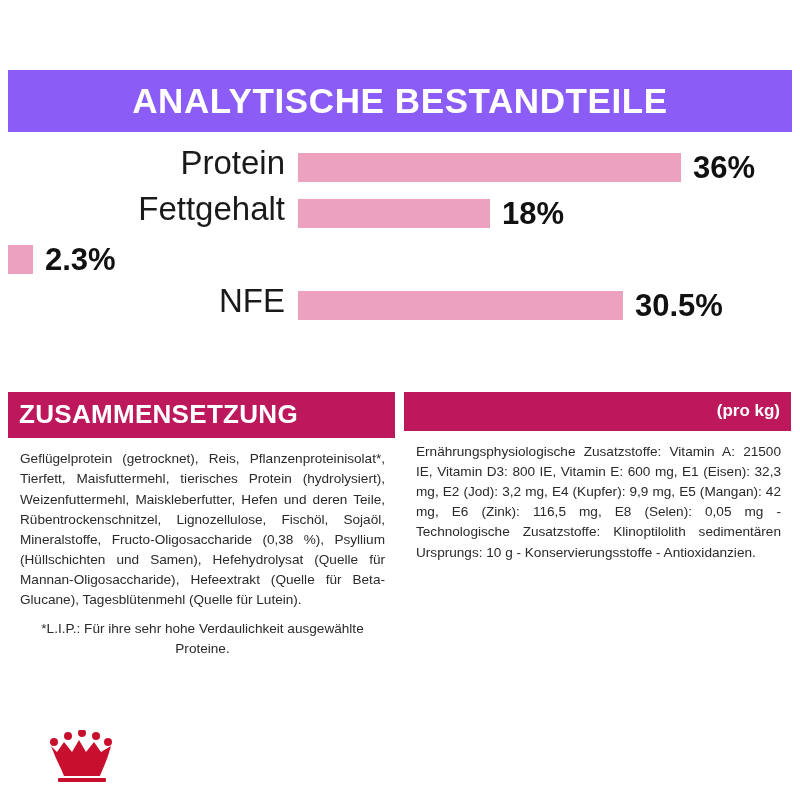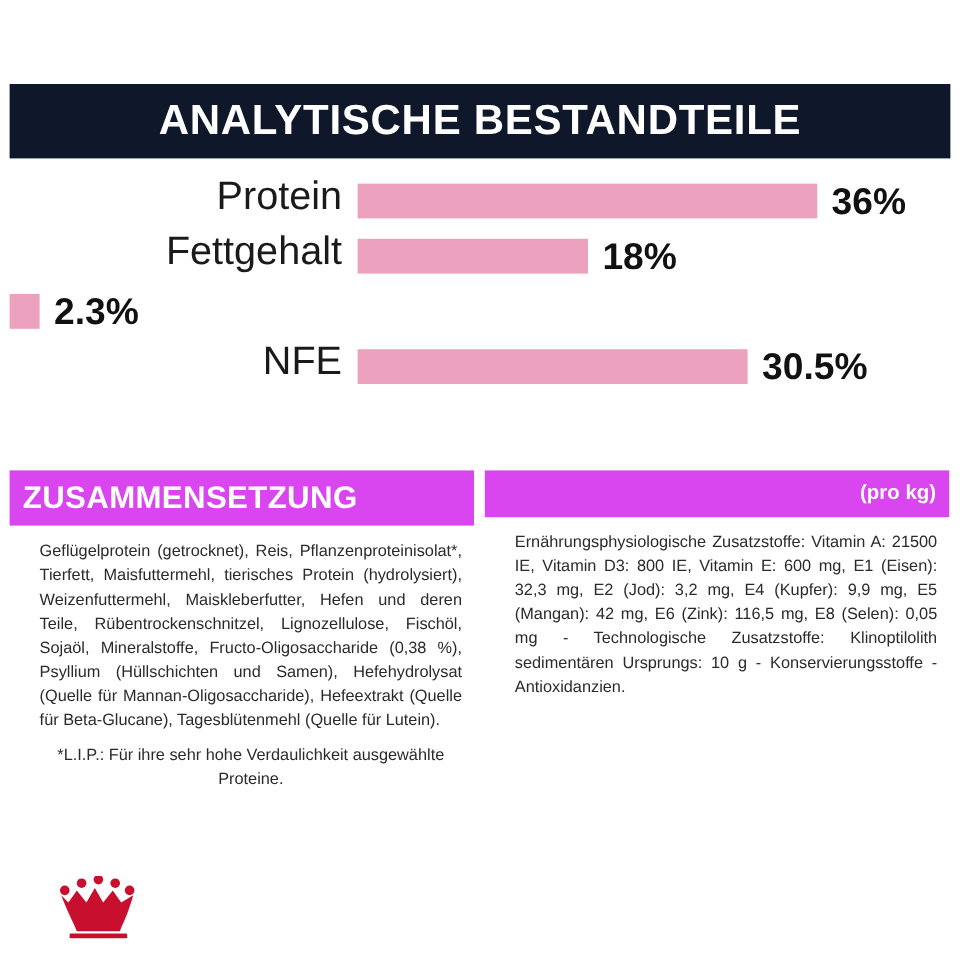--- a/index.html
+++ b/index.html
@@ -22,21 +22,21 @@
   }
 
   
   .analytics {
     position: absolute;
     left: 8px;
     top: 70px;
     width: 784px;
   }
   .analytics-title {
-    background: #0f172a;
+    background: #8b5cf6;
     color: #ffffff;
     font-size: 35px;
     font-weight: bold;
     letter-spacing: 0.6px;
     text-align: center;
     padding: 13px 0 14px 0;
     line-height: 1;
   }
   .bars {
     margin-top: 14px;
@@ -82,21 +82,21 @@
     left: 8px;
     top: 392px;
     width: 784px;
     display: flex;
     gap: 9px;
   }
   .col {
     width: 387px;
   }
   .col-head {
-    background: #d946ef;
+    background: #be185d;
     color: #ffffff;
     padding: 9px 11px 10px 11px;
     display: flex;
     align-items: baseline;
     min-height: 30px;
     box-sizing: border-box;
     text-align: right;
   }
   .col-head-title {
     font-size: 26px;
@@ -112,21 +112,21 @@
     white-space: nowrap;
   }
   .col-body {
     padding: 11px 10px 0 10px;
     font-size: 13.6px;
     line-height: 1.48;
     color: #2a2a2a;
     text-align: justify;
   }
   .col-body p {
-    margin: 0 0 9px 15px;
+    margin: 0 0 9px 2px;
   }
 
   
   .logo {
     position: absolute;
     left: 44px;
     bottom: 18px;
     width: 70px;
     height: 52px;
   }

